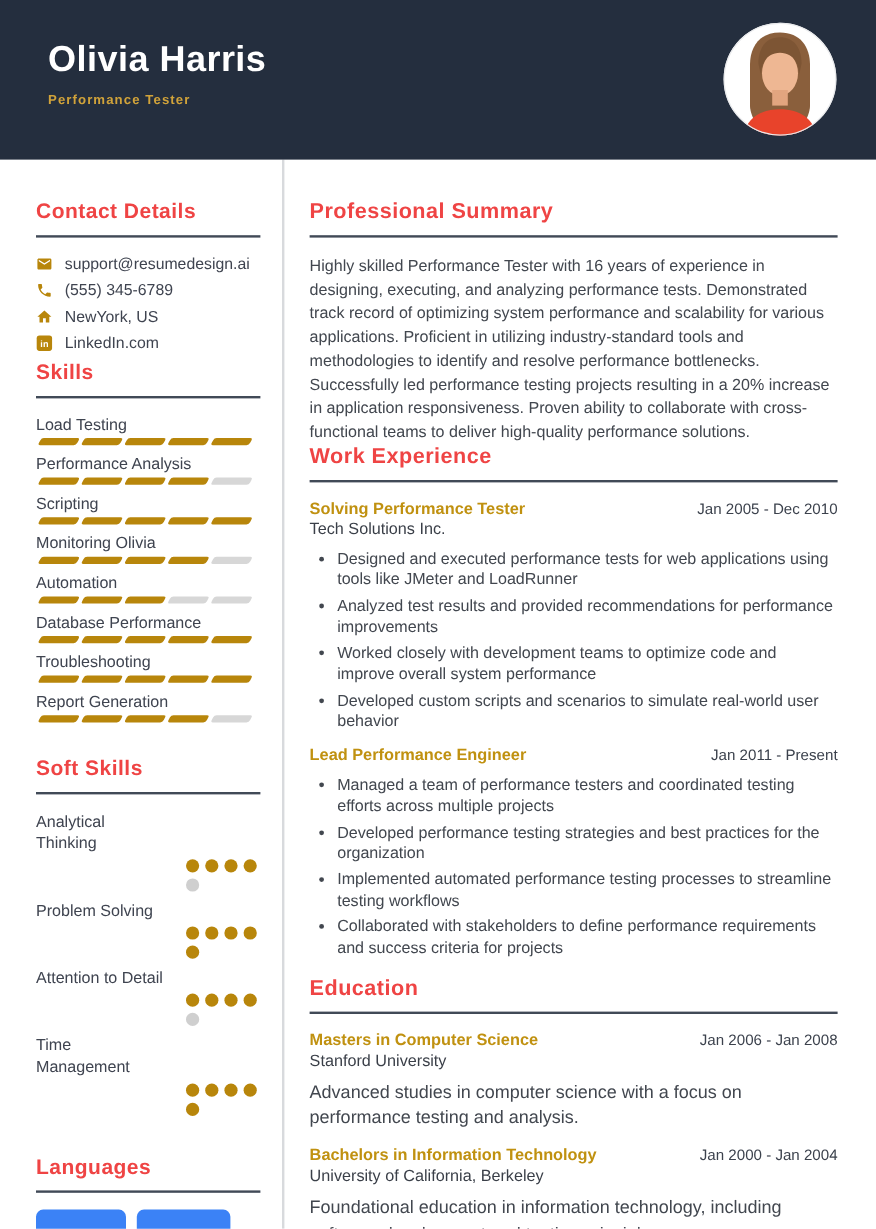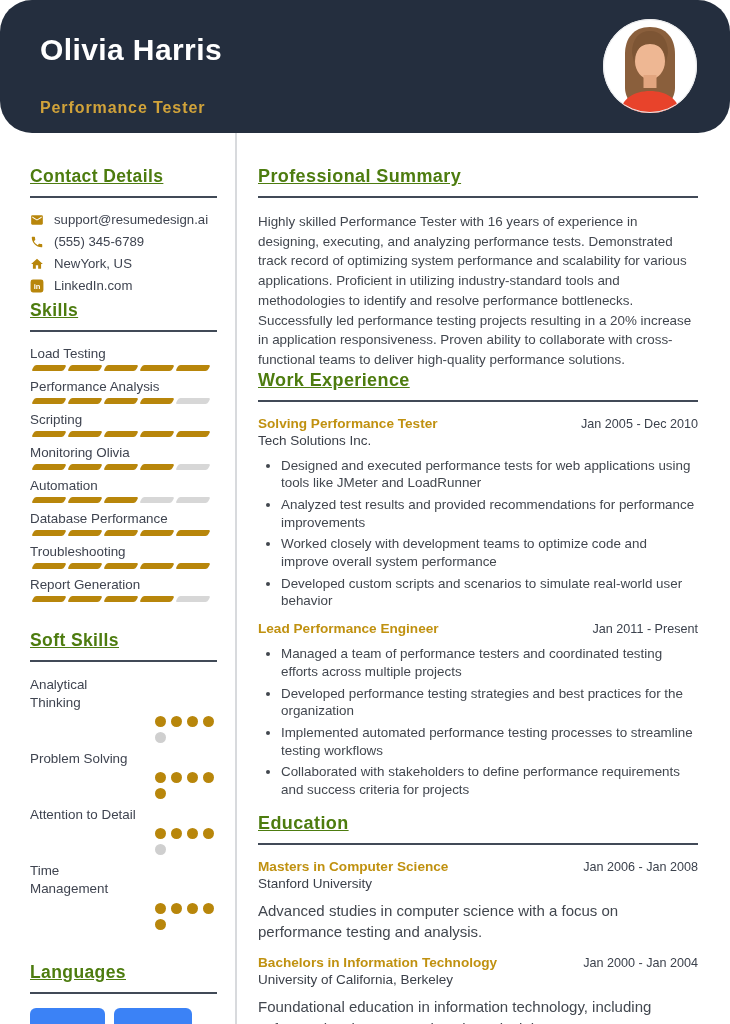--- a/index.html
+++ b/index.html
@@ -3,43 +3,43 @@
 <meta charset="utf-8">
 <style>
   html,body { margin:0; padding:0; }
   body {
     width:730px; height:1024px; overflow:hidden;
     background:#ffffff;
     font-family:"Liberation Sans","DejaVu Sans",sans-serif;
     -webkit-font-smoothing:antialiased;
   }
   
-  .header { position:relative; height:133px; background:#242e3e;border-radius:32px; }
+  .header { position:relative; height:133px; background:#242e3e; }
   .name {
     position:absolute; left:40px; top:33px;
     font-size:30px; font-weight:bold; color:#ffffff; letter-spacing:.4px;
   }
   .role {
     position:absolute; left:40px; top:78px;
-    font-size:16px; font-weight:bold; color:#d1a33a; letter-spacing:.9px;margin-top:21px;
+    font-size:11px; font-weight:bold; color:#d1a33a; letter-spacing:.9px;
   }
   .photo { position:absolute; left:602px; top:18px; width:96px; height:96px; }
 
   
   .content { display:flex; height:891px; }
   .left {
     width:237px; flex-shrink:0; box-sizing:border-box;
     border-right:2px solid #d8dadd;
     padding:33px 18px 0 30px;
   }
   .right { flex:1; box-sizing:border-box; padding:33px 32px 0 21px; }
 
   h2.section {
     margin:0; font-size:17.5px; font-weight:bold;
-    color:#4d7c0f; letter-spacing:.4px;text-decoration:underline;
+    color:#ef4444; letter-spacing:.4px;
   }
   .rule { height:2px; background:#414a57; margin:9px 0 14px; }
 
   
   .contact-row {
     display:flex; align-items:center; gap:10px;
     margin-bottom:7px; font-size:13.2px; color:#3f4450;
   }
   .contact-row .cicon { width:14px; height:14px; flex-shrink:0; display:inline-flex; }
   .contact-row .cicon svg { width:14px; height:14px; }

